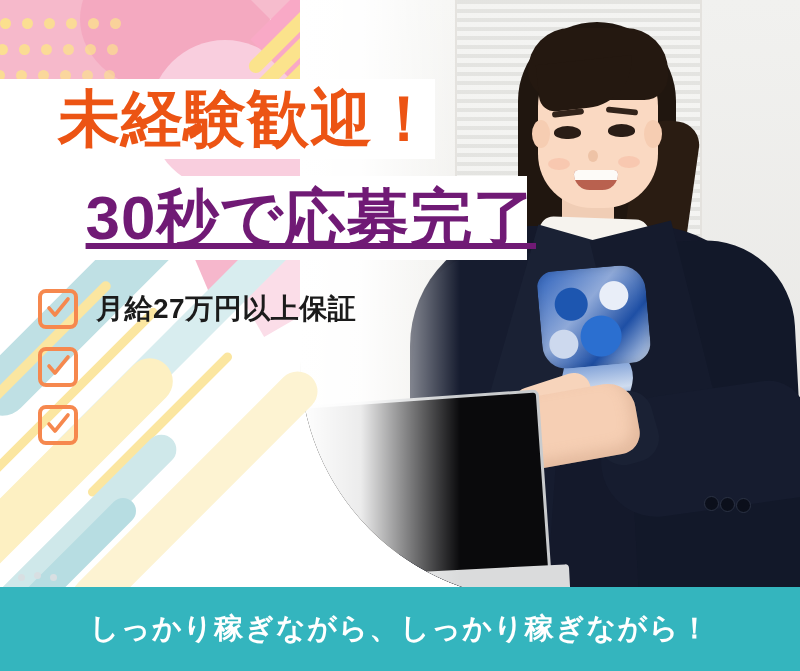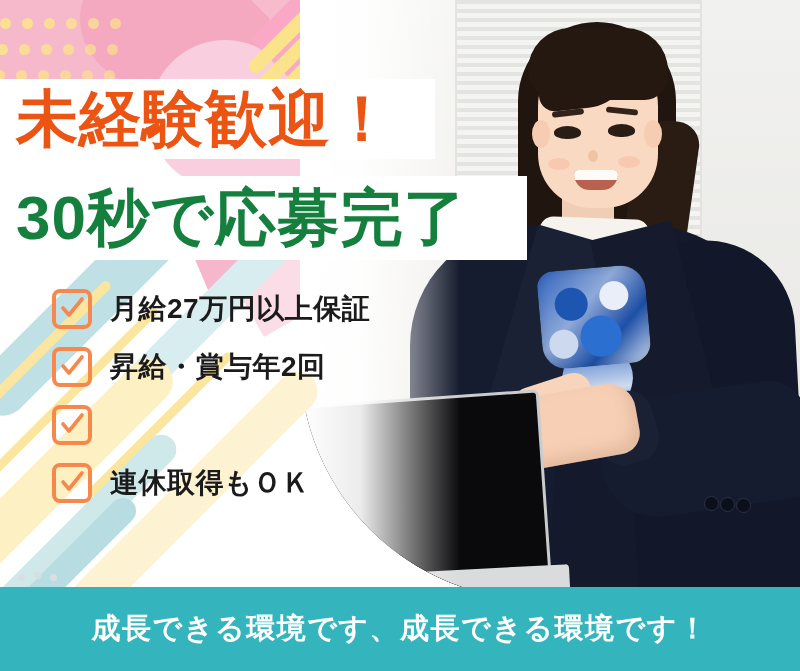--- a/index.html
+++ b/index.html
@@ -1,21 +1,21 @@
 <!DOCTYPE html>
 <html><head>
 <meta charset="utf-8">
 <style>
   html,body{margin:0;padding:0;}
   body{
     width:800px;height:671px;overflow:hidden;
     font-family:"Liberation Sans","DejaVu Sans",sans-serif;
     background:#ffffff;
   }
-  .banner{position:relative;width:800px;height:671px;overflow:hidden;background:#fff;}
+  .banner{position:relative;width:800px;height:671px;overflow:hidden;background:#fff;text-align:right;}
 
   
   .deco{position:absolute;inset:0;overflow:hidden;}
   .deco > *{position:absolute;}
 
   
   .pink-circle{width:190px;height:150px;left:80px;top:-56px;background:#f4a9c0;border-radius:50%;}
   .pink-wave{width:250px;height:250px;left:-10px;top:-150px;background:#f6b9cb;border-radius:0 0 150px 0;}
   .pink-blob2{width:150px;height:150px;left:150px;top:40px;background:#f9cede;border-radius:50% 50% 0 50%;}
   .pink-band{width:430px;height:170px;left:165px;top:-86px;background:#f6bccd;transform:rotate(-45deg);transform-origin:left top;border-radius:0;}
@@ -146,24 +146,24 @@
   .photo-fade{position:absolute;left:0;top:0;width:160px;height:600px;
         background:linear-gradient(to right,#ffffff 0%,rgba(255,255,255,.92) 38%,rgba(255,255,255,0) 100%);}
 
   
   .h1box{position:absolute;left:0;top:79px;width:435px;height:80px;background:#fff;}
   .h2box{position:absolute;left:0;top:176px;width:527px;height:84px;background:#fff;}
   .h1{position:absolute;left:16px;top:80px;width:420px;height:78px;
       color:#ec5414;font-size:62px;font-weight:bold;line-height:78px;
       letter-spacing:1px;white-space:nowrap;}
   .h2{position:absolute;left:16px;top:178px;width:520px;height:80px;
-      color:#15803d;font-size:62px;font-weight:bold;line-height:80px;
-      letter-spacing:1px;white-space:nowrap;}
-
-  .bullets{position:absolute;left:52px;top:280px;width:420px;}
+      color:#701a75;font-size:62px;font-weight:bold;line-height:80px;
+      letter-spacing:1px;white-space:nowrap;text-decoration:underline;}
+
+  .bullets{position:absolute;left:38px;top:280px;width:420px;}
   .bullet{position:relative;height:58px;display:flex;align-items:center;}
   .cbox{width:32px;height:32px;border:4px solid #f6884e;border-radius:8px;
         flex:0 0 auto;position:relative;background:transparent;}
   .cbox svg{position:absolute;left:2px;top:1px;}
   .btext{margin-left:18px;font-size:28px;font-weight:bold;color:#1b1b1b;
         letter-spacing:.5px;white-space:nowrap;}
 
   .footer{position:absolute;left:0;top:587px;width:800px;height:84px;background:#34b5be;
         display:flex;align-items:center;justify-content:center;}
   .ftext{color:#ffffff;font-size:29px;font-weight:bold;letter-spacing:1.5px;white-space:nowrap;}
@@ -321,36 +321,27 @@
           </svg>
       </span>
       <span class="btext">月給27万円以上保証</span>
     </div>
     <div class="bullet">
       <span class="cbox">
         <svg width="28" height="28" viewBox="0 0 28 28">
             <path d="M5 14 L11 21 L24 5" fill="none" stroke="#f6884e" stroke-width="3.6" stroke-linecap="round" stroke-linejoin="round"></path>
           </svg>
       </span>
-      <span class="btext">昇給・賞与年2回</span>
     </div>
     <div class="bullet">
       <span class="cbox">
         <svg width="28" height="28" viewBox="0 0 28 28">
             <path d="M5 14 L11 21 L24 5" fill="none" stroke="#f6884e" stroke-width="3.6" stroke-linecap="round" stroke-linejoin="round"></path>
           </svg>
       </span>
     </div>
-    <div class="bullet">
-      <span class="cbox">
-        <svg width="28" height="28" viewBox="0 0 28 28">
-            <path d="M5 14 L11 21 L24 5" fill="none" stroke="#f6884e" stroke-width="3.6" stroke-linecap="round" stroke-linejoin="round"></path>
-          </svg>
-      </span>
-      <span class="btext">連休取得もＯＫ</span>
-    </div>
   </div>
 
   <div class="footer">
-    <span class="ftext">成長できる環境です、成長できる環境です！</span>
+    <span class="ftext">しっかり稼ぎながら、しっかり稼ぎながら！</span>
   </div>
 
 </div>
 
 </body></html>

